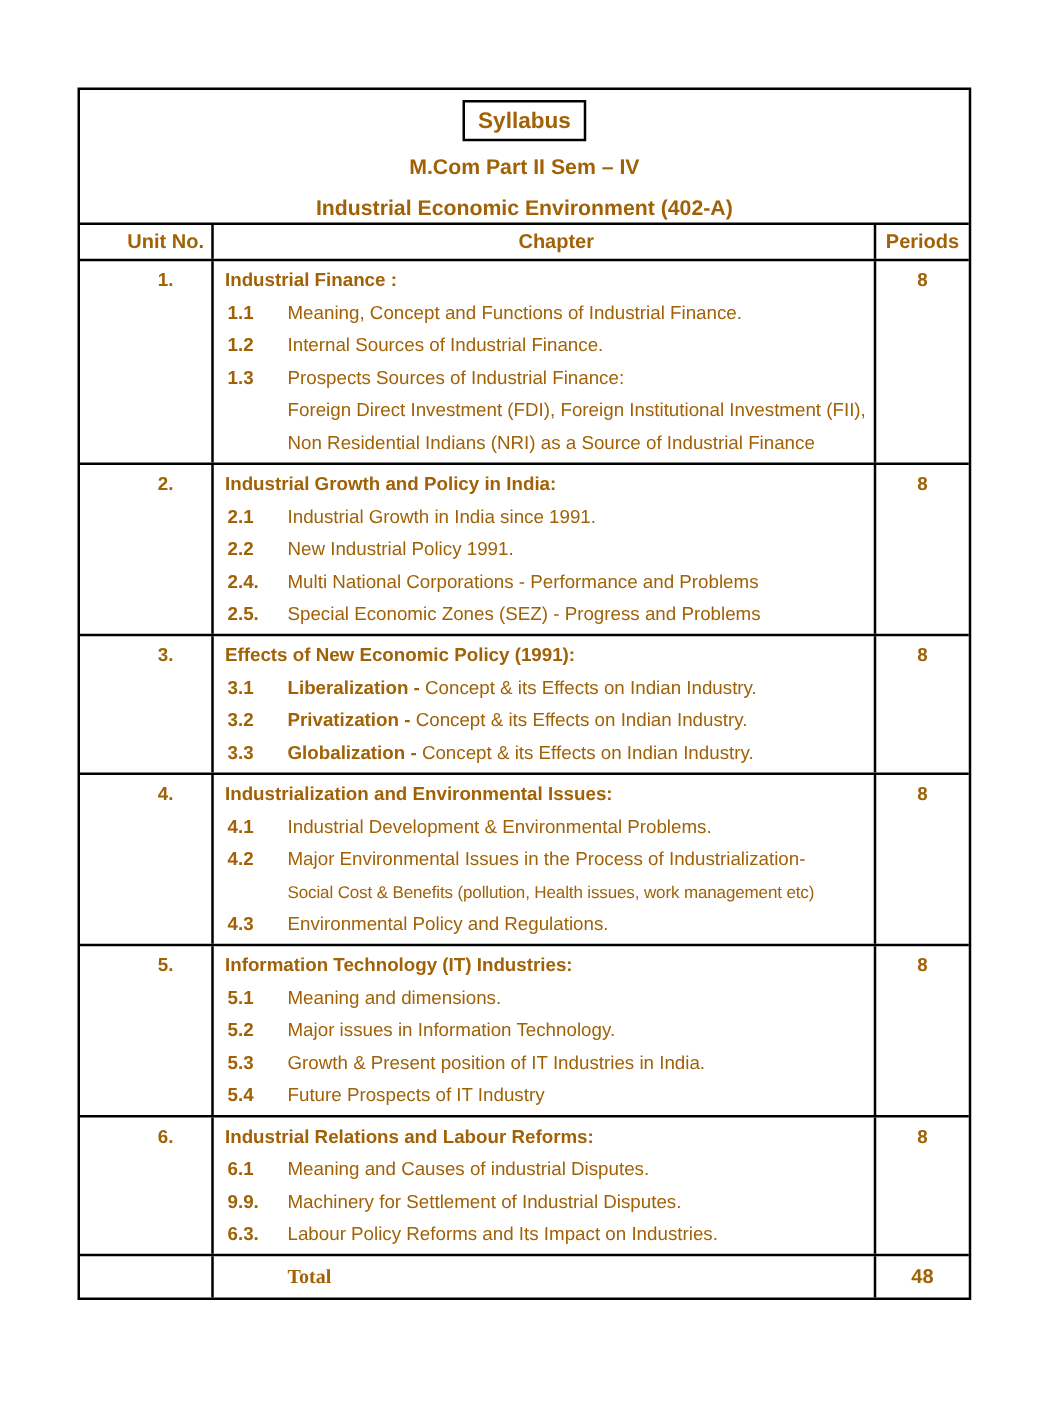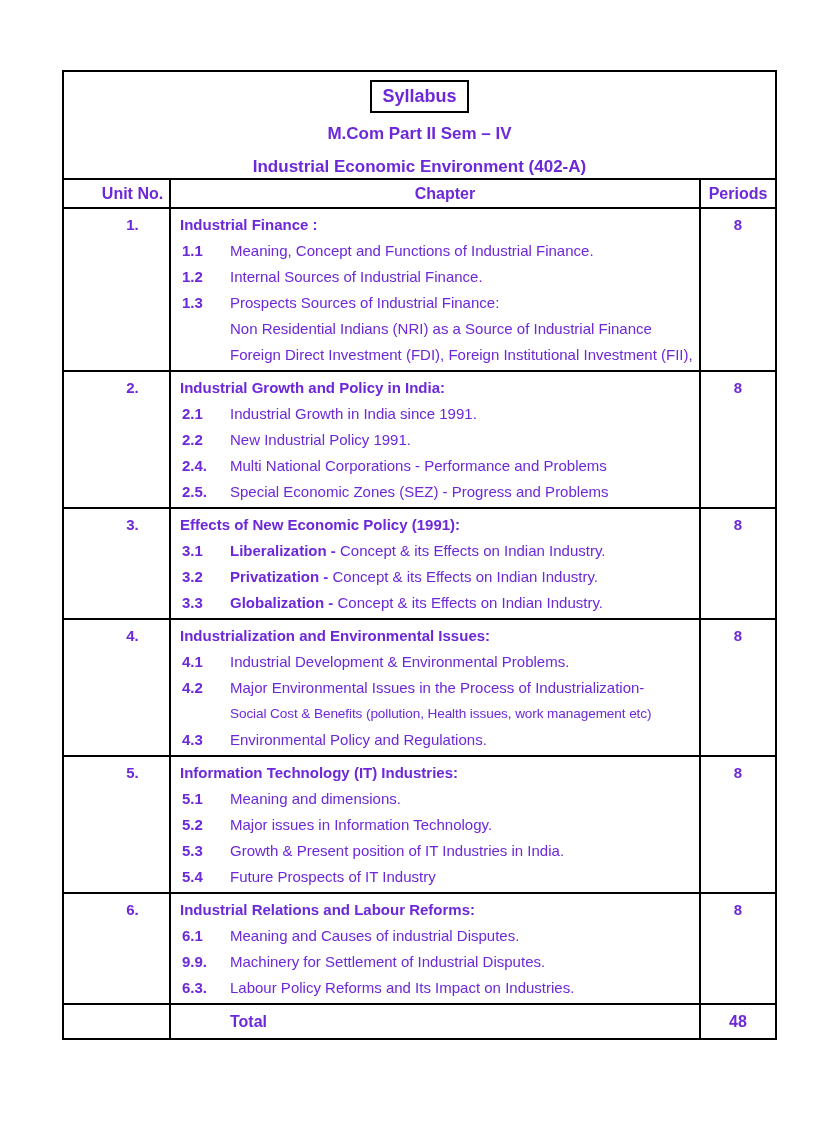--- a/index.html
+++ b/index.html
@@ -6,21 +6,21 @@
     margin: 0;
     padding: 0;
     background: #ffffff;
   }
   .page {
     position: relative;
     width: 840px;
     height: 1140px;
     background: #ffffff;
     font-family: "Liberation Sans", sans-serif;
-    color: #6d28d9;
+    color: #a16207;
   }
   .doc {
     position: absolute;
     left: 62px;
     top: 70px;
     width: 715px;
     box-sizing: border-box;
     border: 2px solid #000;
     background: #fff;
   }
@@ -119,20 +119,21 @@
   .sub.tight .txt {
     font-size: 13.6px;
     letter-spacing: -0.1px;
   }
   .total-row .col-chap {
     font-weight: bold;
     font-size: 16px;
     padding-left: 59px;
     padding-top: 4px;
     padding-bottom: 3px;
+    font-family: Liberation Serif, serif;
   }
   .total-row .col-per {
     font-size: 16px;
     padding-top: 4px;
   }
 </style>
 </head>
 <body>
 
 <div class="page">
@@ -161,25 +162,25 @@
         <div class="sub">
           <span class="num">1.2</span>
           <span class="txt">Internal Sources of Industrial Finance.</span>
         </div>
         <div class="sub">
           <span class="num">1.3</span>
           <span class="txt">Prospects Sources of Industrial Finance:</span>
         </div>
         <div class="sub">
           <span class="num"></span>
+          <span class="txt">Foreign Direct Investment (FDI), Foreign Institutional Investment (FII),</span>
+        </div>
+        <div class="sub">
+          <span class="num"></span>
           <span class="txt">Non Residential Indians (NRI) as a Source of Industrial Finance</span>
-        </div>
-        <div class="sub">
-          <span class="num"></span>
-          <span class="txt">Foreign Direct Investment (FDI), Foreign Institutional Investment (FII),</span>
         </div>
       </div>
       <div class="col-per">8</div>
     </div>
 
     <div class="row">
       <div class="col-unit">2.</div>
       <div class="col-chap">
         <div class="chap-title">Industrial Growth and Policy in India:</div>
         <div class="sub">

